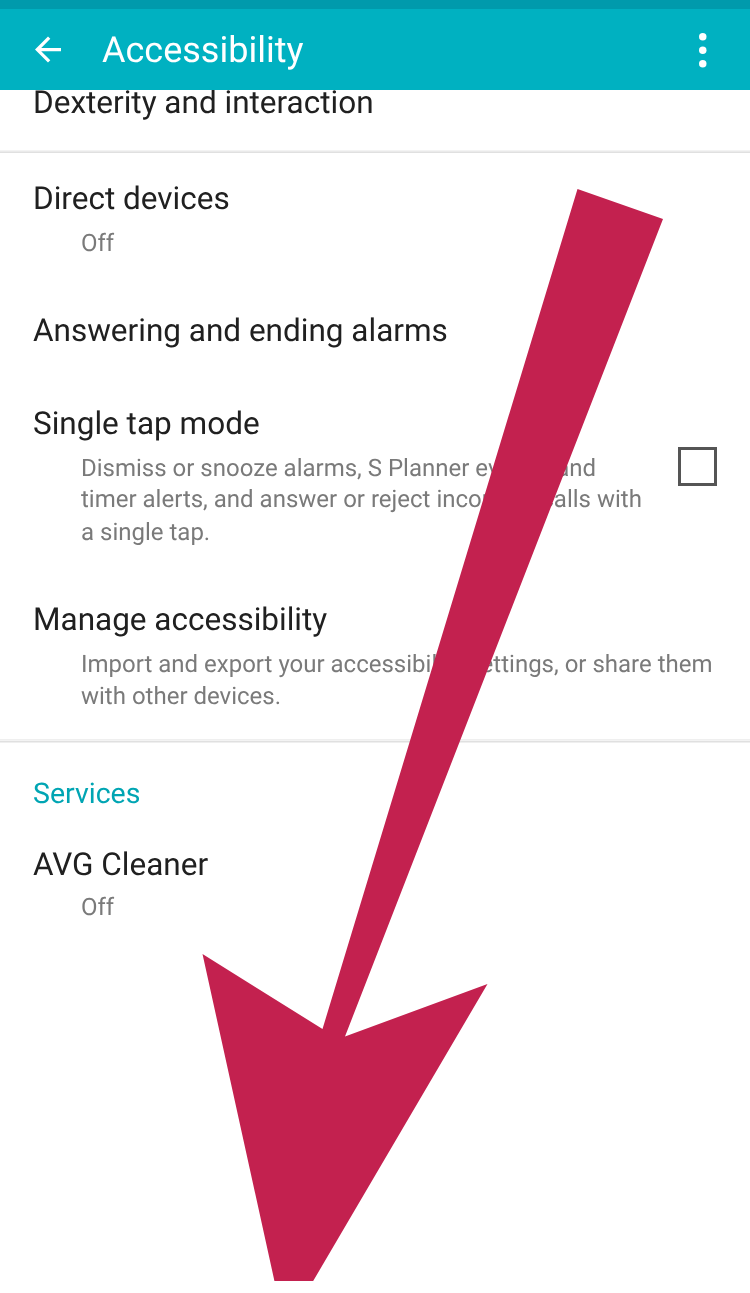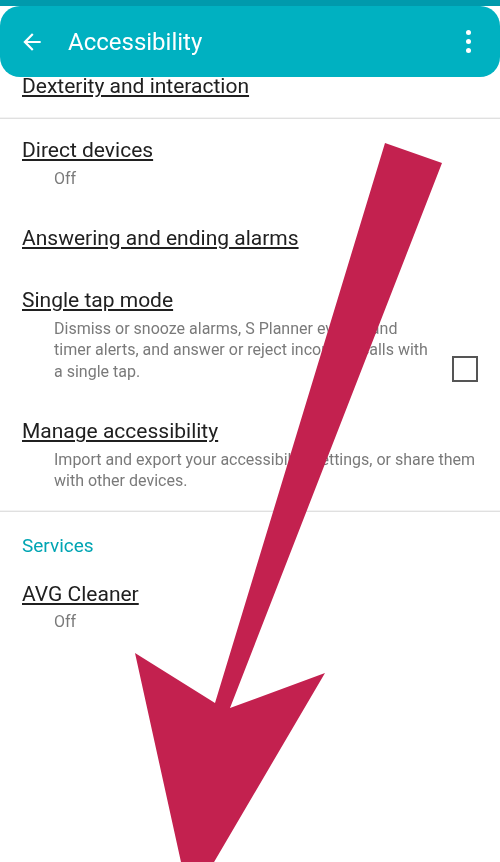--- a/index.html
+++ b/index.html
@@ -1,31 +1,31 @@
 <!DOCTYPE html>
 <html><head>
 <meta charset="utf-8">
 <style>
   * { box-sizing: border-box; margin: 0; padding: 0; }
   html, body { width: 500px; height: 862px; font-family: Roboto, "Segoe UI", Arial, sans-serif; background: #ffffff; overflow: hidden; }
   .statusbar { height: 6px; background: #009aac; }
-  .actionbar { height: 71px; background: #00b1c1; color: #fff; display: flex; align-items: center; padding: 0 14px; border-radius: 20px; }
+  .actionbar { height: 54px; background: #00b1c1; color: #fff; display: flex; align-items: center; padding: 0 14px; }
   .back-btn { width: 36px; height: 36px; display: flex; align-items: center; justify-content: center; color: #fff; }
   .title { font-size: 24px; font-weight: 400; margin-left: 18px; flex: 1; }
   .overflow-btn { width: 36px; height: 36px; display: flex; align-items: center; justify-content: center; }
   .dots { display: flex; flex-direction: column; align-items: center; gap: 4px; }
   .dots span { width: 5px; height: 5px; background: #fff; border-radius: 50%; display: block; }
   .content { height: calc(862px - 68px); overflow: hidden; position: relative; }
   .scroll { position: relative; top: -22px; } 
   .row { padding: 18px 22px 18px 22px; }
-  .row-title { font-size: 21px; color: #202020; line-height: 1.25; text-decoration: underline; }
+  .row-title { font-size: 21px; color: #202020; line-height: 1.25; }
   .row-sub { font-size: 16px; color: #7a7a7a; margin-top: 4px; line-height: 1.35; margin-left: 32px; }
   .section-cap { font-size: 19px; color: #00a5b3; font-weight: 400; padding: 22px 22px 6px 22px; }
   .box-divider { height: 2px; background: #e0e0e0; width: 100%; box-shadow: inset 0 1px 0 #f3f3f3; }
-  .with-check { display: flex; align-items: flex-end; }
+  .with-check { display: flex; align-items: flex-start; }
   .with-check .txt { flex: 1; }
   .checkbox { width: 26px; height: 26px; border: 2px solid #555; margin-left: 18px; margin-top: 28px; flex-shrink: 0; }
   .arrow-overlay { position: absolute; top: 66px; left: 0; width: 500px; height: 800px; pointer-events: none; }
 </style>
 </head>
 <body>
 
 <div class="statusbar"></div>
 <div class="actionbar">
   <div class="back-btn">

